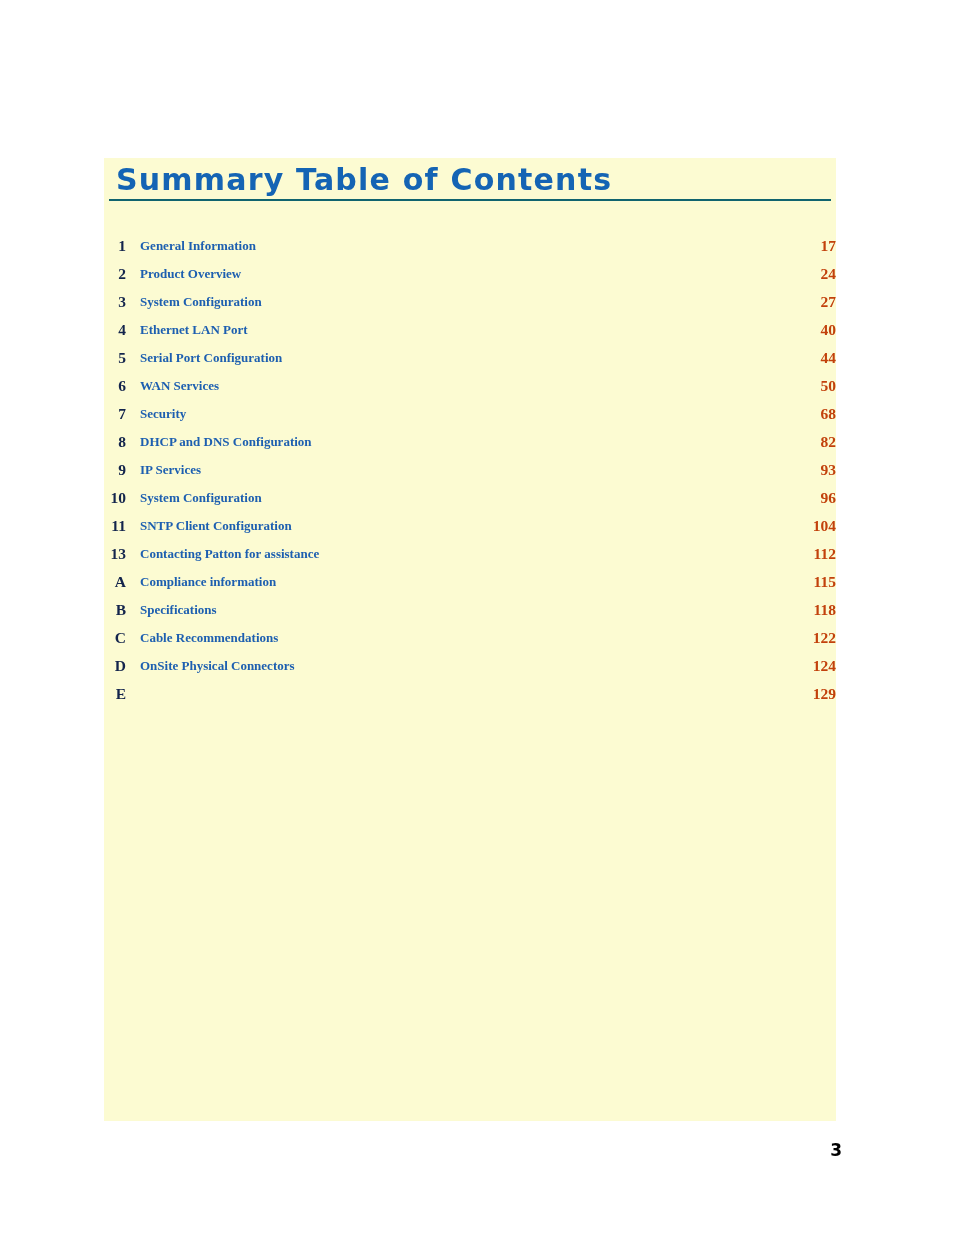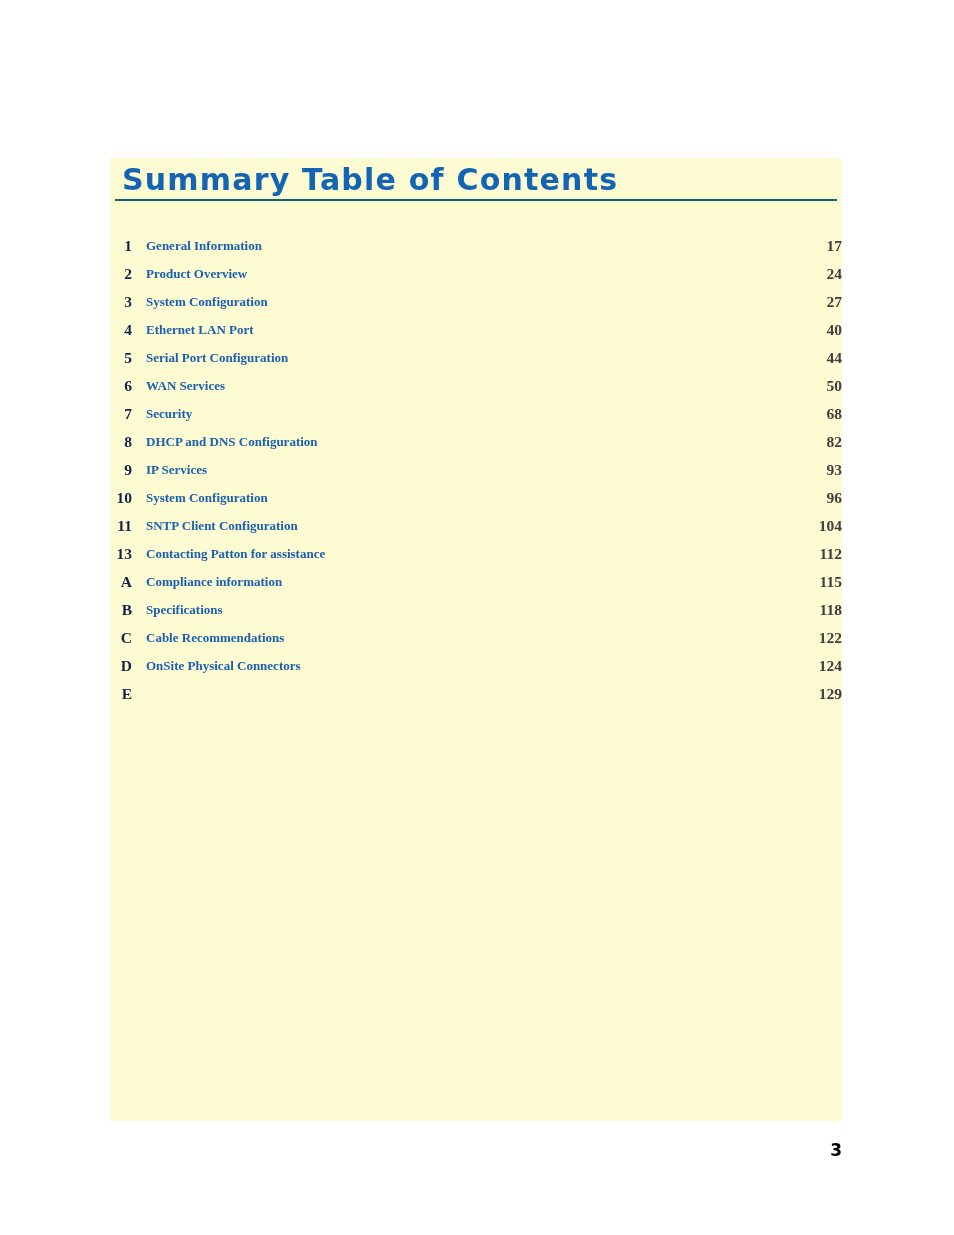--- a/index.html
+++ b/index.html
@@ -21,21 +21,21 @@
     left: 0;
     top: 0;
     width: 954px;
     height: 1235px;
     background: #ffffff;
   }
 
   
   #content-panel {
     position: absolute;
-    left: 110px;
+    left: 104px;
     top: 158px;
     width: 732px;
     height: 963px;
     background: #fcfbd2;
   }
 
   
   #toc-title {
     position: absolute;
     left: 12px;
@@ -120,21 +120,21 @@
     top: -6px;
   }
 
   .toc-page {
     position: absolute;
     right: 0px;
     width: 34px;
     text-align: right;
     font-size: 15.5px;
     font-weight: bold;
-    color: #404040;
+    color: #c2410c;
     font-family: "Liberation Serif", "DejaVu Serif", serif;
     background: #fcfbd2;
     padding-left: 4px;
     z-index: 2;
   }
 
   
   #folio {
     position: absolute;
     left: 806px;

